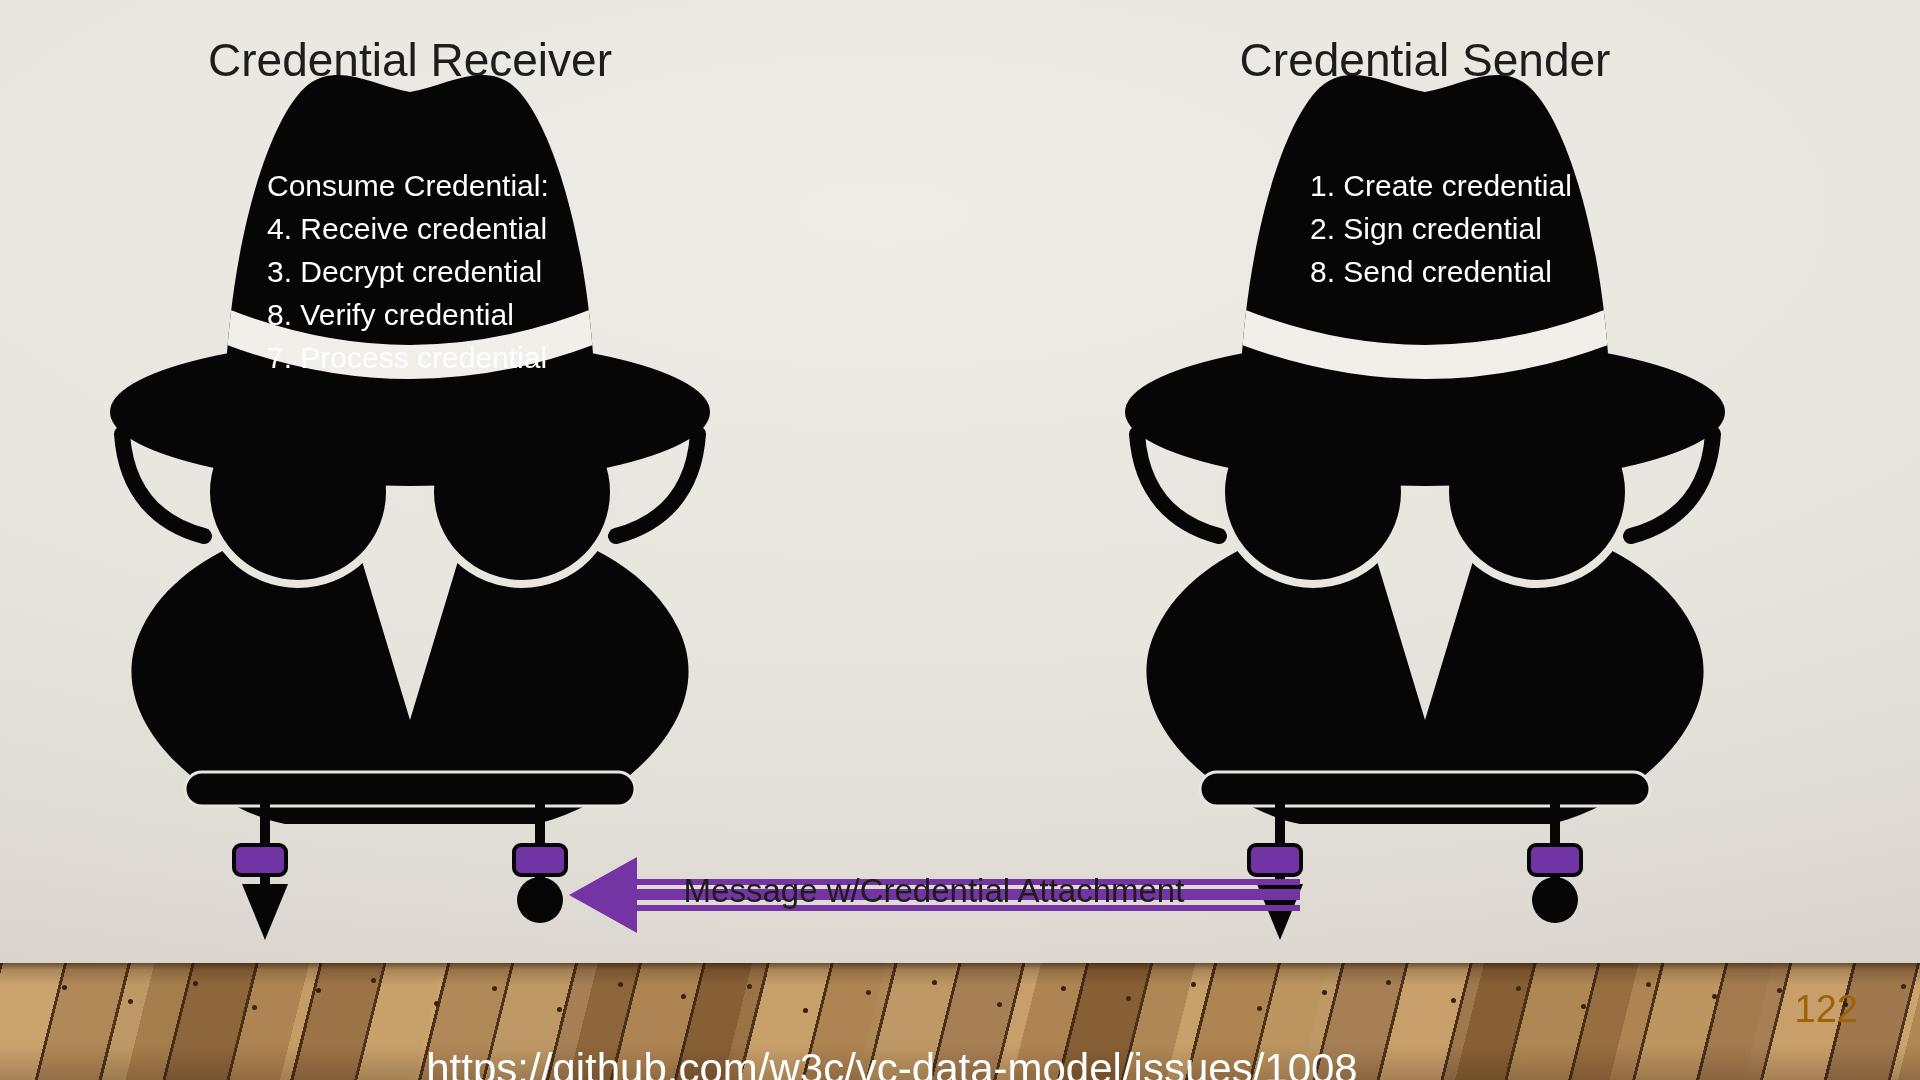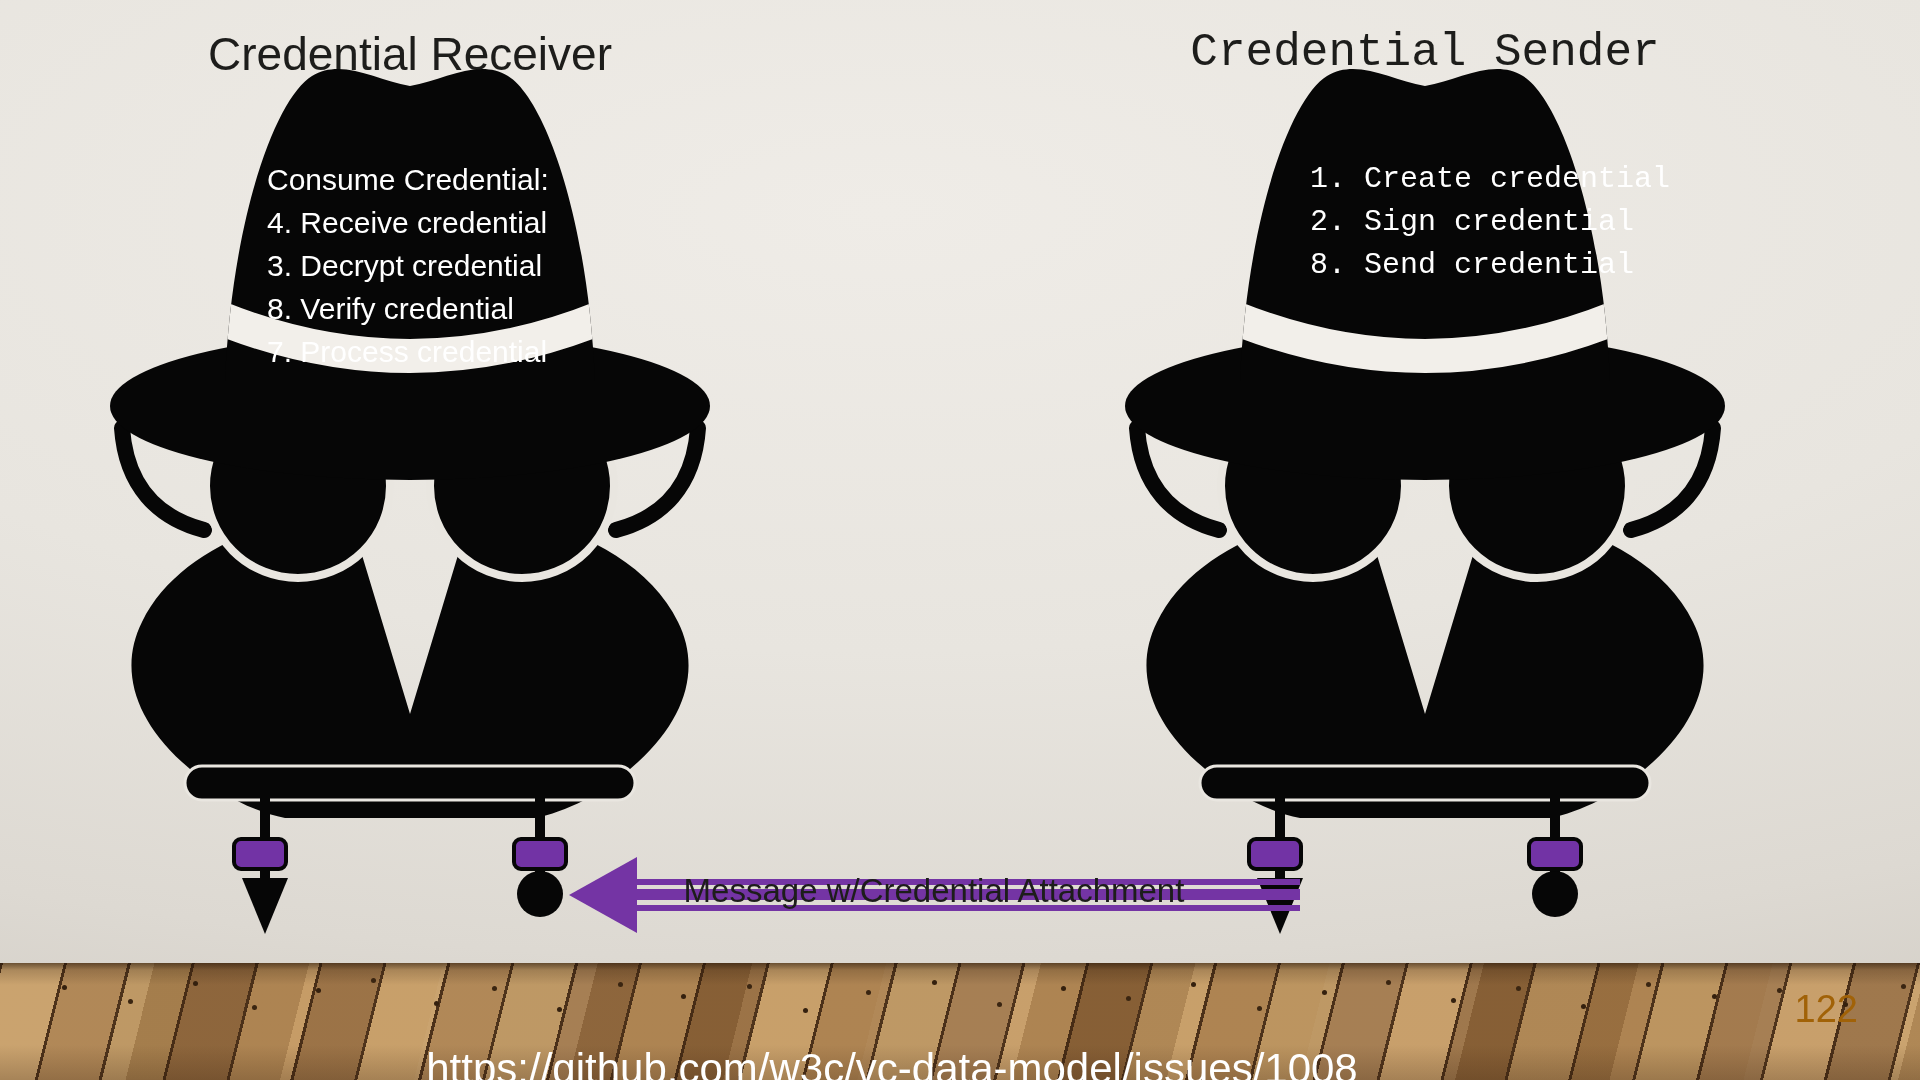--- a/index.html
+++ b/index.html
@@ -30,23 +30,23 @@
     box-shadow:62px 22px #34200e,128px 36px #3a2511,193px 18px #34200e,252px 42px #3a2511,
     316px 25px #34200e,371px 15px #3a2511,434px 38px #34200e,492px 23px #3a2511,
     557px 44px #34200e,618px 19px #3a2511,681px 31px #34200e,747px 21px #3a2511,
     803px 45px #34200e,866px 27px #3a2511,932px 17px #34200e,997px 39px #3a2511,
     1061px 23px #34200e,1126px 33px #3a2511,1191px 19px #34200e,1257px 43px #3a2511,
     1322px 27px #34200e,1386px 17px #3a2511,1451px 35px #34200e,1516px 23px #3a2511,
     1581px 41px #34200e,1646px 19px #3a2511,1712px 31px #34200e,1777px 25px #3a2511,
     1843px 39px #34200e,1901px 21px #3a2511;}
 
   
-  .spy{position:absolute;top:24px;width:660px;height:930px;z-index:2;}
+  .spy{position:absolute;top:30px;width:660px;height:930px;z-index:2;}
   .spy--left{left:80px;}
-  .spy--right{left:1095px;font-family:Liberation Mono, monospace;}
+  .spy--right{left:1095px;}
   .spy-title{position:absolute;top:3px;left:0;width:100%;text-align:center;
     font-size:46px;letter-spacing:0;color:var(--ink);white-space:nowrap;}
   .spy-svg{position:absolute;left:0;top:42px;width:660px;height:870px;}
   .hat-text{position:absolute;top:94px;color:#ffffff;font-size:30px;line-height:43px;white-space:nowrap;z-index:3;margin-top:40px;}
   .spy--left .hat-text{left:187px;}
   .spy--right .hat-text{left:215px;}
   .hat-text span{display:block;}
 
   
   .arrow-overlay{position:absolute;left:0;top:0;width:1920px;height:1080px;z-index:4;pointer-events:none;}

